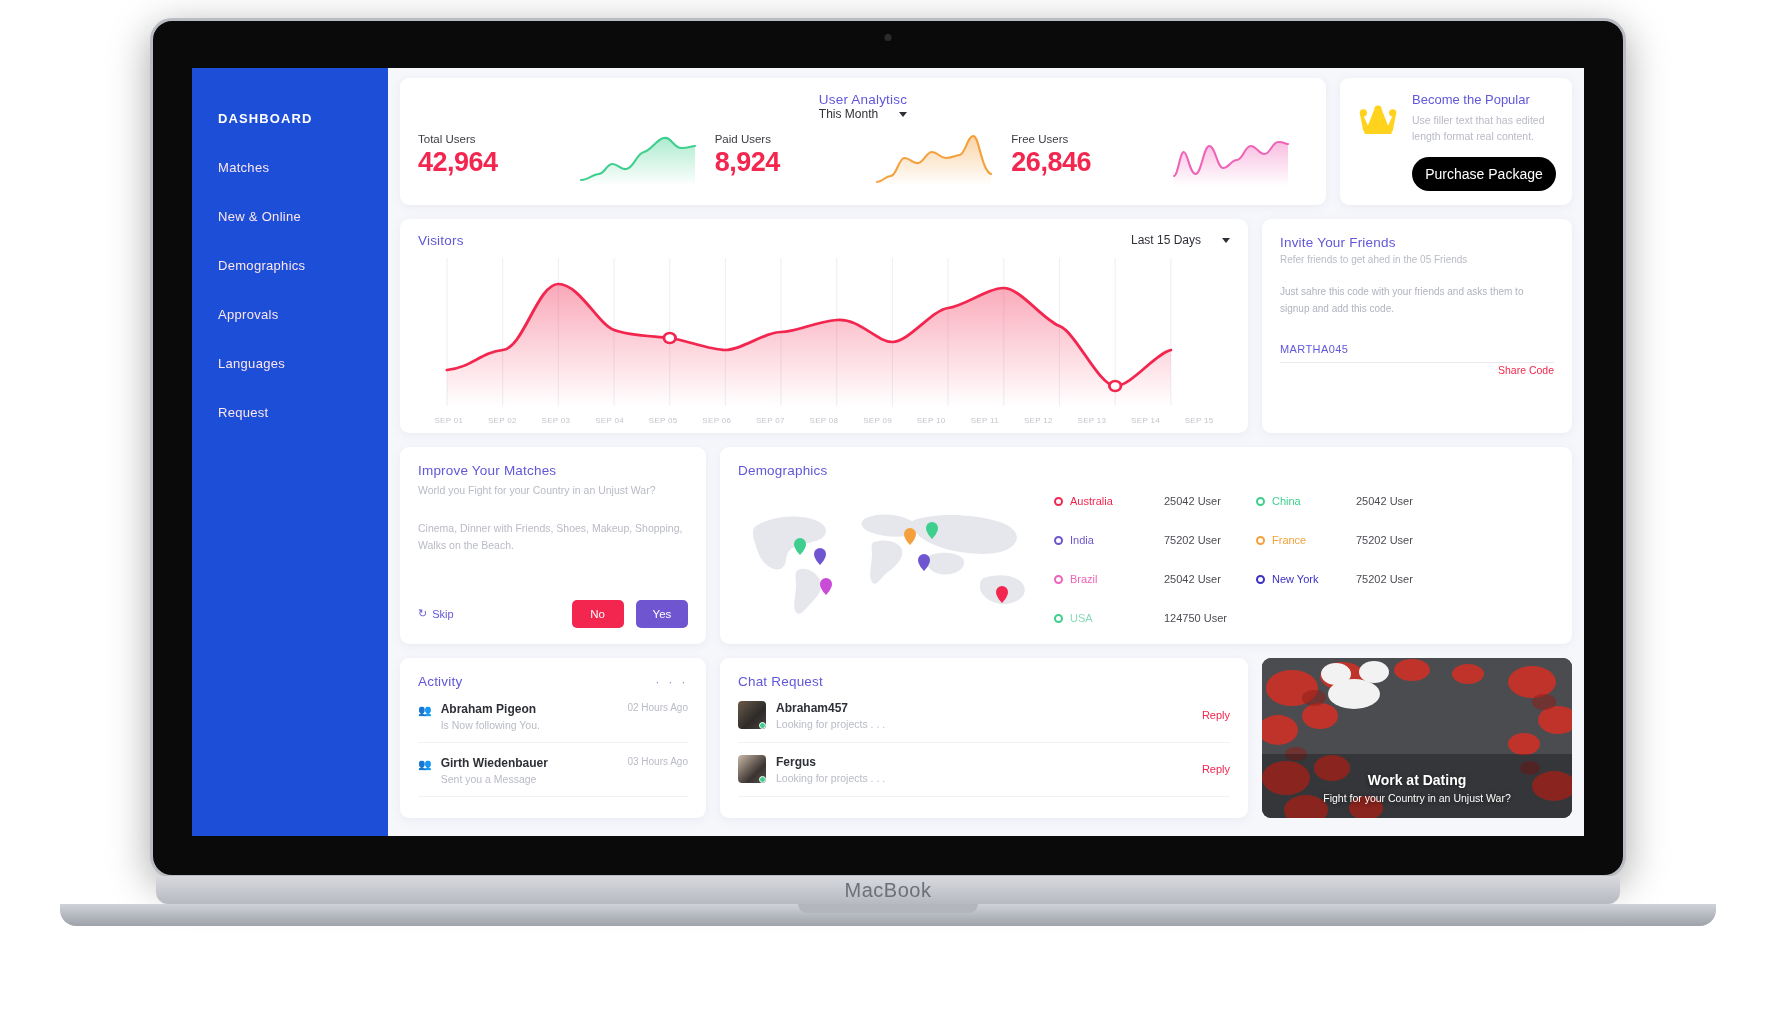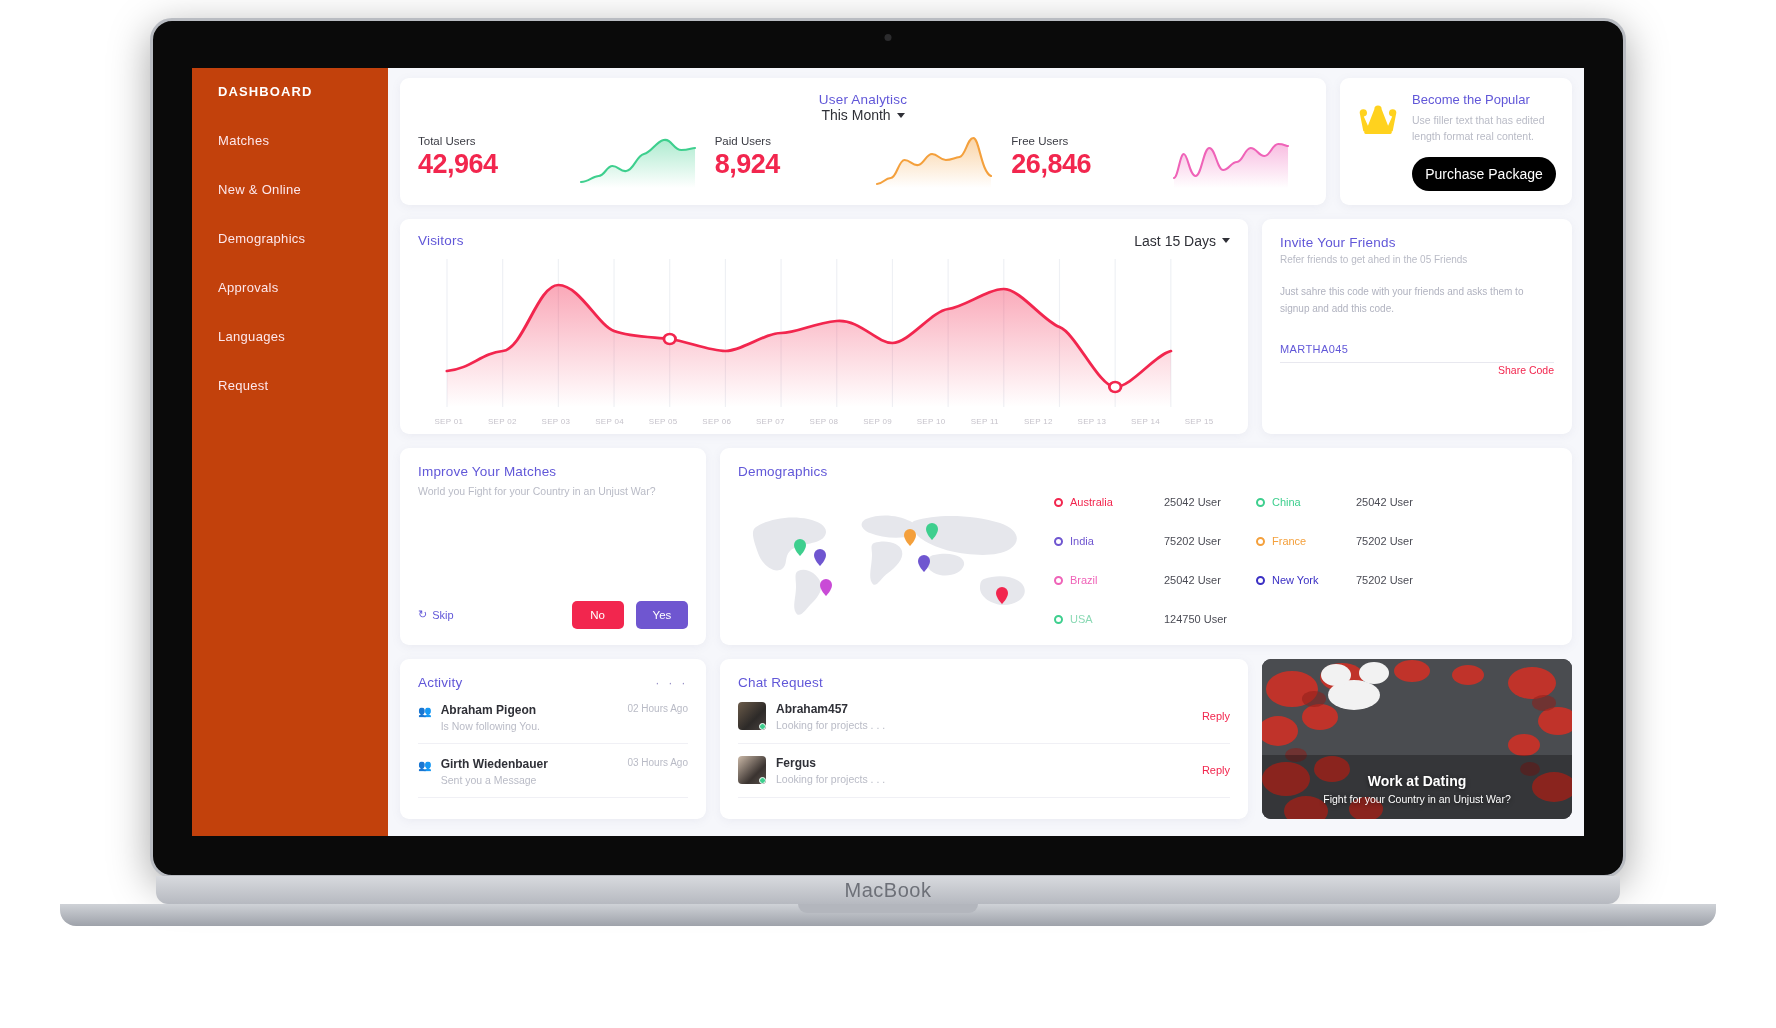--- a/index.html
+++ b/index.html
@@ -44,22 +44,22 @@
     border-radius: 0 0 16px 16px;
   }
   .notch-dip {
     position: absolute; left: 50%; top: 886px; transform: translateX(-50%);
     width: 180px; height: 9px; background: #b3b6bd; border-radius: 0 0 10px 10px;
   }
 
   
   .sidebar {
     width: 196px; flex: 0 0 196px;
-    background: #c2410c;
-    padding: 16px 0 0 26px;
+    background: #1d4ed8;
+    padding: 43px 0 0 26px;
   }
   .brand {
     color: #fff; font-size: 13px; font-weight: bold;
     letter-spacing: 1.1px; margin-bottom: 34px;
   }
   .nav-item {
     color: #fde7ec; font-size: 13px; margin-bottom: 34px;
     cursor: pointer; letter-spacing: .3px;
   }
 
@@ -72,22 +72,22 @@
     background: #fff; border-radius: 9px;
     box-shadow: 0 2px 10px rgba(120,125,160,.09);
   }
   .card-title { color: #6157d8; font-size: 13.5px; letter-spacing: .2px; }
   .row { display: flex; gap: 14px; margin-bottom: 14px; }
 
   
   .analytics { flex: 1; padding: 14px 18px 16px; position: relative; }
   .analytics-head { display: flex; justify-content: center; align-items: center; flex-direction: column; }
   .dropdown {
-    font-size: 14px; color: #2f3037; display: flex;
-    align-items: center; gap: 6px; cursor: pointer;
+    font-size: 12px; color: #2f3037; display: flex;
+    align-items: center; gap: 21px; cursor: pointer;
   }
   .caret {
     width: 0; height: 0; border-left: 4px solid transparent;
     border-right: 4px solid transparent; border-top: 5px solid #2f3037;
   }
   .metrics { display: flex; margin-top: 12px; }
   .metric { flex: 1; position: relative; }
   .metric-label { font-size: 11.5px; color: #3b3c44; margin-bottom: 2px; }
   .metric-value { font-size: 27px; color: #f2264e; font-weight: bold; letter-spacing: -.5px; }
   .metric-spark { position: absolute; right: 18px; bottom: -8px; width: 118px; height: 56px; }
@@ -329,20 +329,21 @@
           <div class="invite-body">Just sahre this code with your friends and asks them to signup and add this code.</div>
           <div class="code-row">MARTHA045</div>
           <div class="share-code">Share Code</div>
         </div>
       </div>
 
       <div class="row">
         <div class="card improve">
           <div class="card-title">Improve Your Matches</div>
           <div class="improve-sub">World you Fight for your Country in an Unjust War?</div>
+          <div class="improve-list">Cinema, Dinner with Friends, Shoes, Makeup, Shopping, Walks on the Beach.</div>
           <div class="improve-actions">
             <div class="skip">
               <span>↻</span>
               <span>Skip</span>
             </div>
             <div>
               <button class="btn-no">No</button>
               <button class="btn-yes">Yes</button>
             </div>
           </div>

